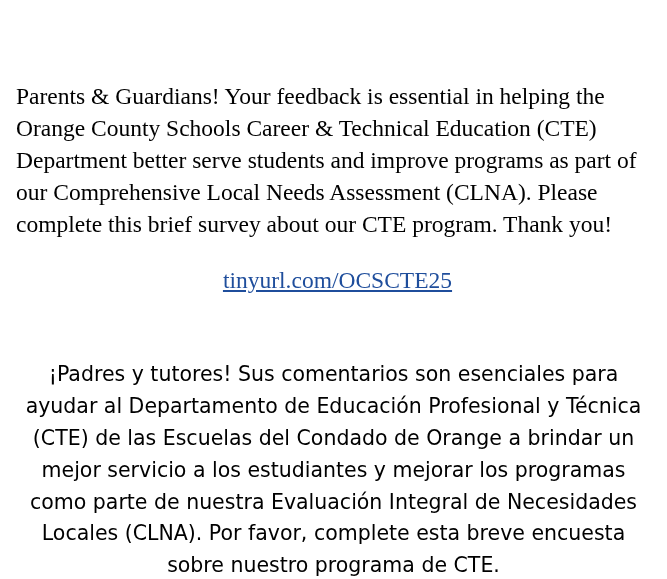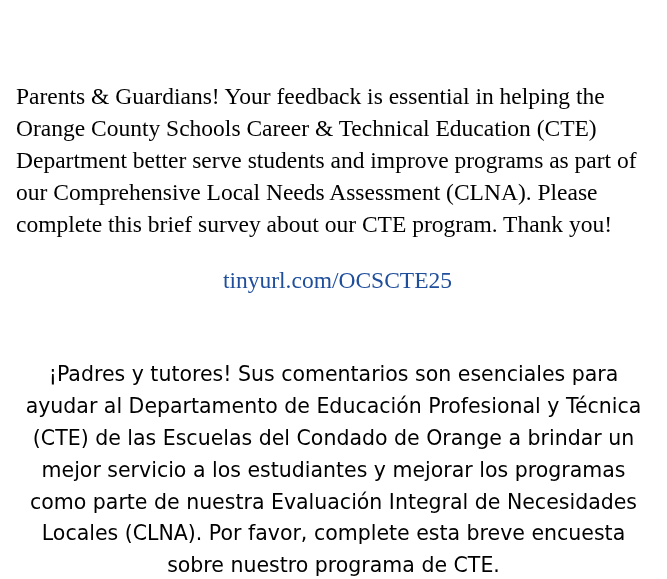--- a/index.html
+++ b/index.html
@@ -30,20 +30,21 @@
   }
   .english-link-line {
     font-family: "Liberation Serif", "DejaVu Serif", serif;
     font-size: 23.5px;
     line-height: 1.37;
     text-align: center;
     padding-left: 8px;
   }
   .link {
     color: #1f4e9c;
+    text-decoration: underline;
     cursor: pointer;
   }
   .gap {
     height: 42px;
   }
   .spanish-block {
     font-family: "DejaVu Sans", "Liberation Sans", sans-serif;
     font-size: 20.5px;
     line-height: 1.56;
     color: #000000;

